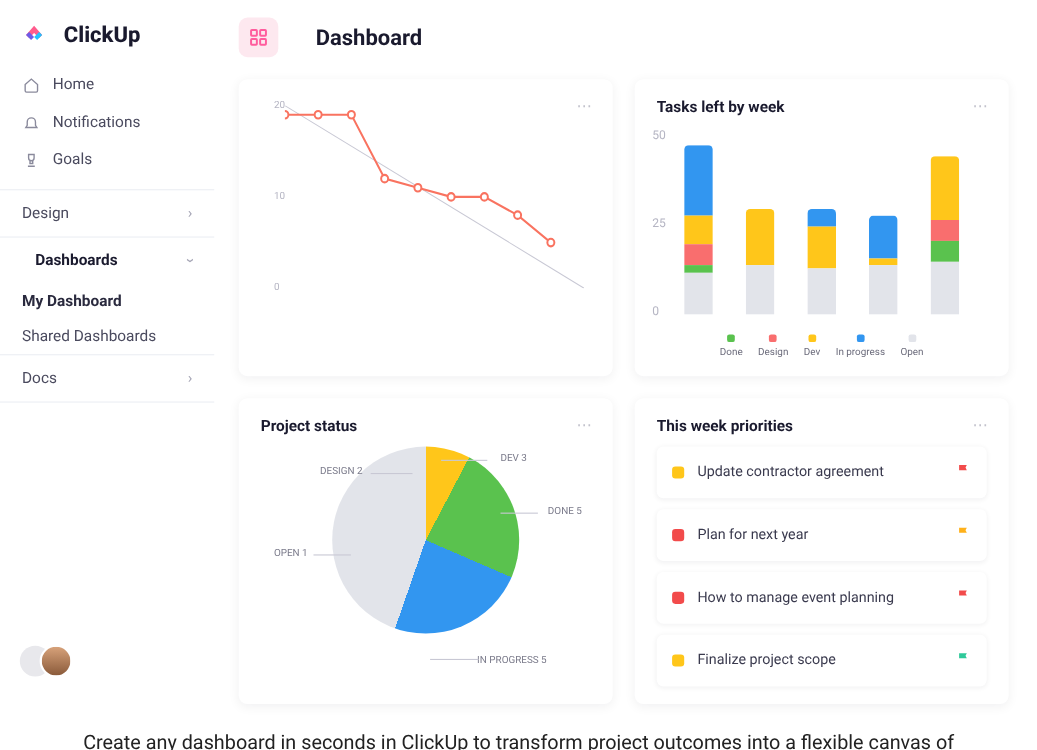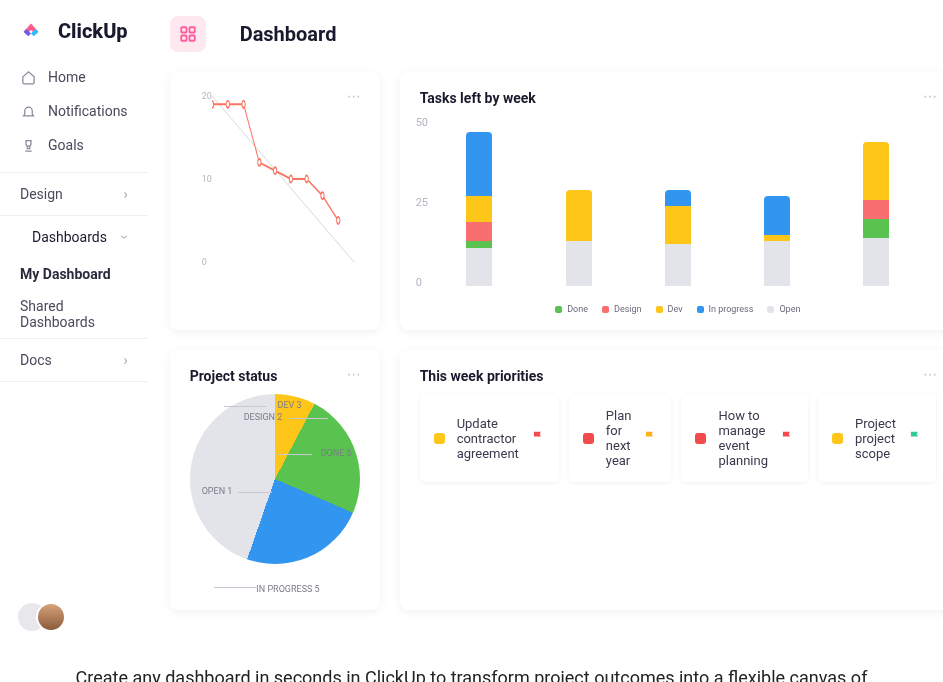--- a/index.html
+++ b/index.html
@@ -36,31 +36,31 @@
   .linechart { position:relative; height:190px; }
   .y-tick { position:absolute; left:12px; font-size:9px; color:#b5b5c3; transform:translateY(-50%);}
   .plot { position:absolute; left:22px; right:6px; top:6px; bottom:18px; }
 
   
   .barchart { height:170px; display:flex; align-items:flex-end; justify-content:space-around; padding:0 10px; position:relative;}
   .barchart .axis-tick { position:absolute; left:-4px; font-size:11px; color:#b5b5c3;}
   .bar { width:26px; border-radius:4px 4px 0 0; overflow:hidden; display:flex; flex-direction:column-reverse;}
   .seg { width:100%;}
   .legend { display:flex; gap:14px; justify-content:center; margin-top:18px; flex-wrap:wrap;}
-  .legend-item { display:flex; align-items:center; gap:5px; font-size:9px; color:#6b6b7b;}
+  .legend-item { display:flex; align-items:center; gap:5px; font-size:9px; color:#6b6b7b;flex-direction:column;}
   .swatch { width:7px; height:7px; border-radius:2px;}
 
   
   .pie-wrap { display:flex; justify-content:center; position:relative; height:200px;}
   .pie { width:170px; height:170px; border-radius:50%; }
   .pie-label { position:absolute; font-size:9px; color:#7b7b8b; white-space:nowrap;}
   .lead { position:absolute; border-top:1px solid #c8c8d4;}
 
   
-  .prio-list { display:flex; gap:10px; margin-top:10px;}
+  .prio-list { display:flex; flex-direction:column; gap:10px; margin-top:10px;}
   .prio-item { display:flex; align-items:center; gap:12px; padding:14px 14px; border-radius:6px; box-shadow:0 1px 5px rgba(20,20,40,0.06);}
   .prio-dot { width:11px; height:11px; border-radius:3px;}
   .prio-text { flex:1; font-size:13px; color:#3a3a4e;}
 
   .caption { text-align:center; font-size:18px; color:#222; padding:22px 60px 24px; line-height:1.5;}
   .chev { color:#a6a6b6;}
 </style>
 </head>
 <body>
 
@@ -100,21 +100,21 @@
             <path d="M8 4h8v5a4 4 0 01-8 0zM10 13v4h4v-4M7 21h10"></path>
           </svg>
         </span>
       <span>Goals</span>
     </div>
 
     <div class="section-row" style="margin-top:10px;">
       <span>Design</span>
       <span class="chev">›</span>
     </div>
-    <div class="section-row" style="font-weight:400; color:#1a1a2e;padding-left:32px;">
+    <div class="section-row" style="font-weight:700; color:#1a1a2e;padding-left:32px;">
       <span>Dashboards</span>
       <span class="chev" style="transform:rotate(90deg); display:inline-block;">›</span>
     </div>
     <div class="sub-item">My Dashboard</div>
     <div class="sub-item light">Shared Dashboards</div>
     <div class="section-row last">
       <span>Docs</span>
       <span class="chev">›</span>
     </div>
 
@@ -274,21 +274,21 @@
             </div>
             <div class="prio-item">
               <div class="prio-dot" style="background: rgb(242, 75, 75);"></div>
               <div class="prio-text">How to manage event planning</div>
               <div><svg width="14" height="14" viewBox="0 0 24 24" fill="#f24b4b">
                   <path d="M5 3v18M5 3h12l-2 4 2 4H5"></path>
                 </svg></div>
             </div>
             <div class="prio-item">
               <div class="prio-dot" style="background: rgb(255, 198, 26);"></div>
-              <div class="prio-text">Project project scope</div>
+              <div class="prio-text">Finalize project scope</div>
               <div><svg width="14" height="14" viewBox="0 0 24 24" fill="#2fc99a">
                   <path d="M5 3v18M5 3h12l-2 4 2 4H5"></path>
                 </svg></div>
             </div>
           </div>
       </div>
 
     </div>
   </main>
 </div>

